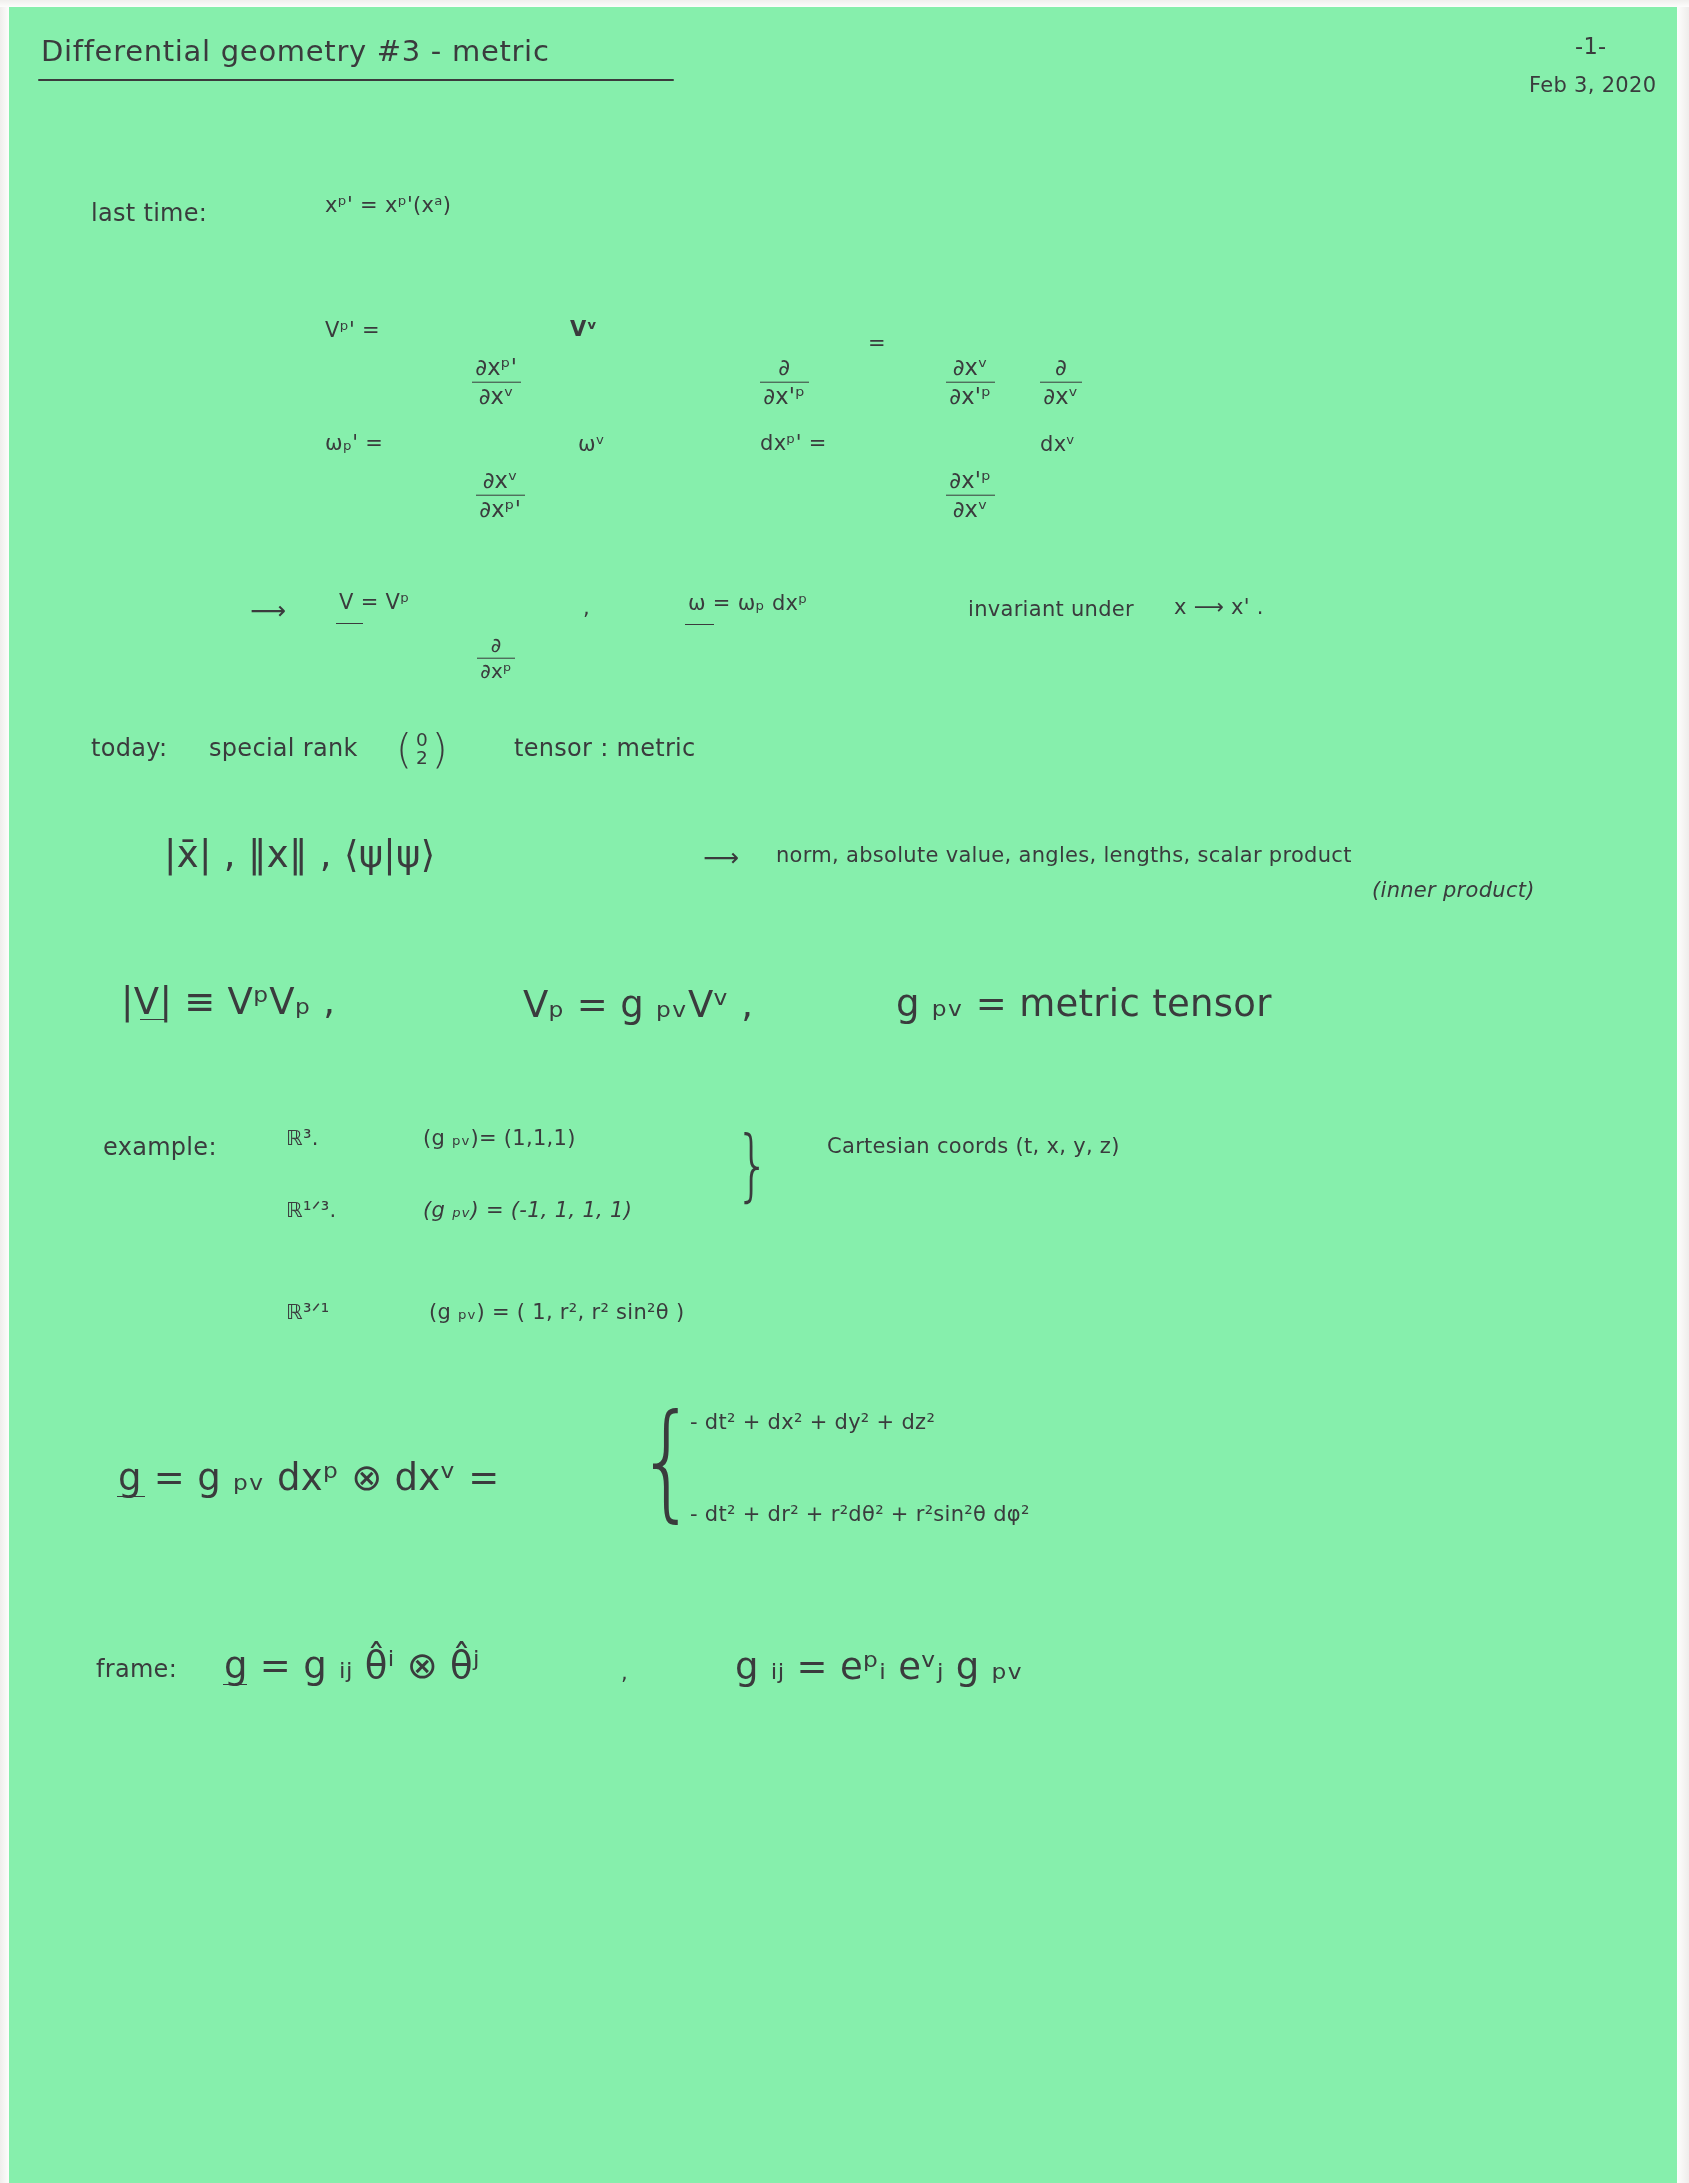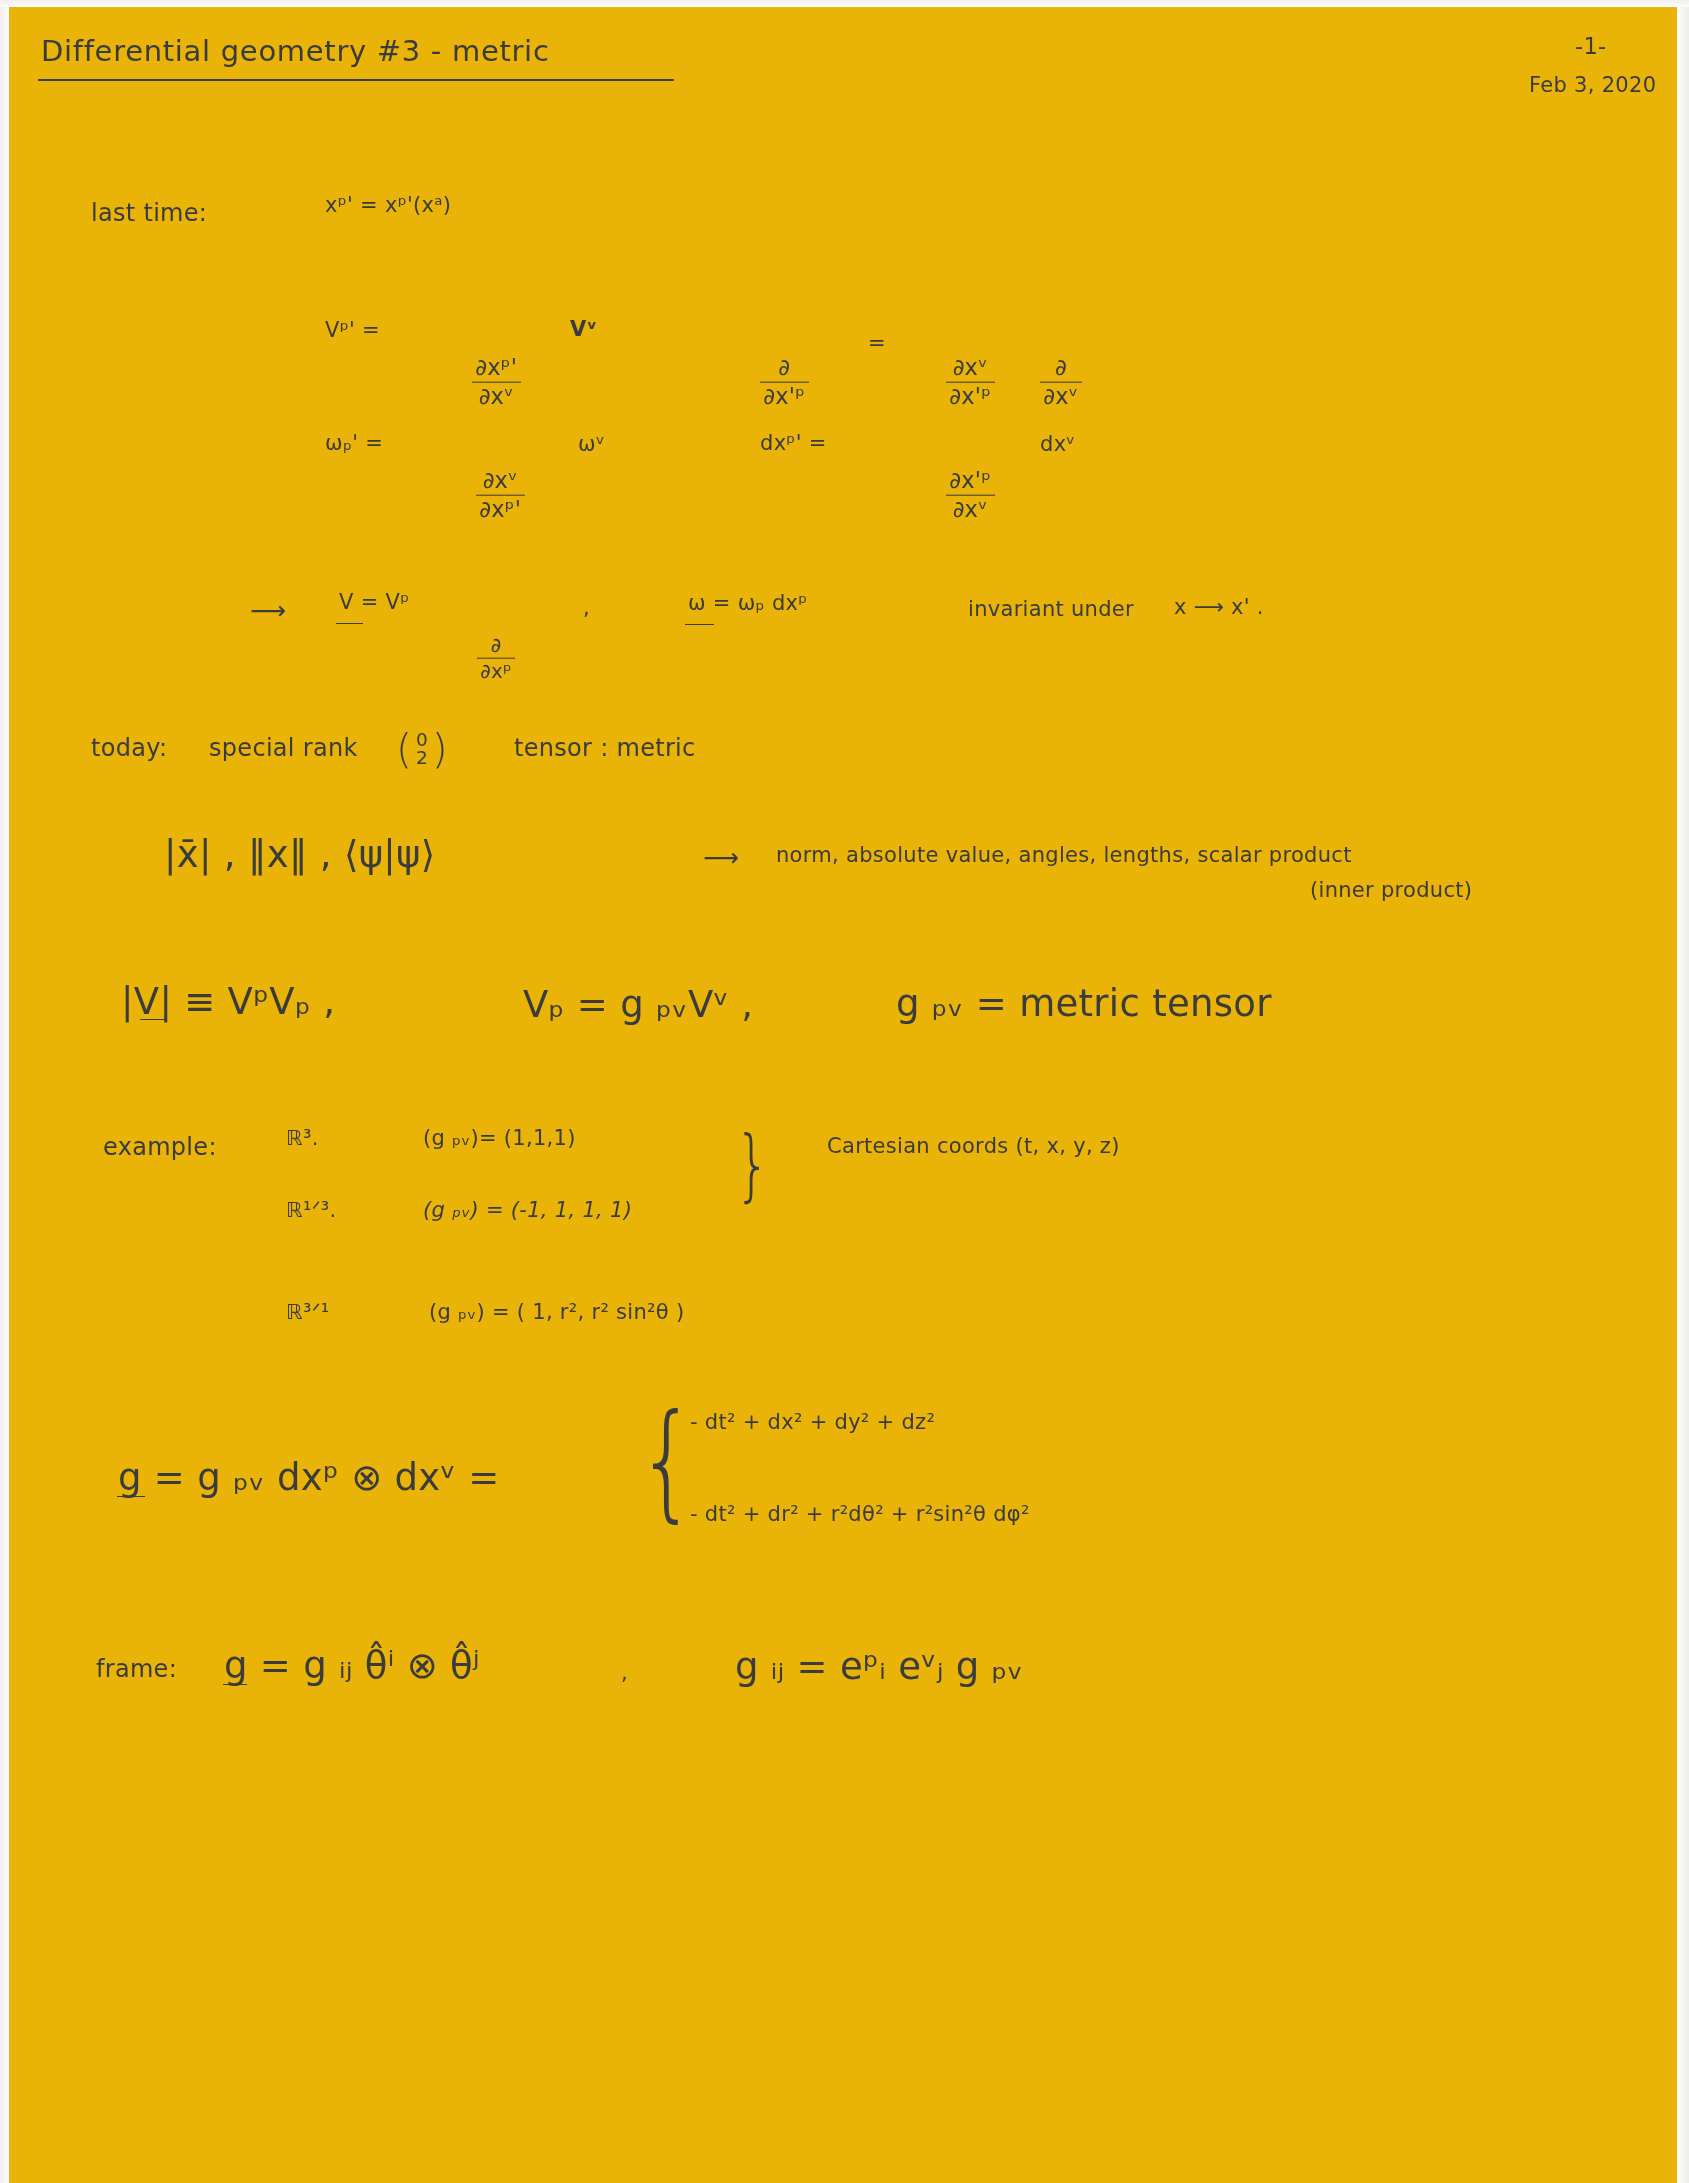--- a/index.html
+++ b/index.html
@@ -13,21 +13,21 @@
     position: relative;
     font-family: "DejaVu Sans", sans-serif;
     color: #2b2b2b;
     overflow: hidden;
   }
   .page {
     position: absolute;
     left: 0; top: 0;
     width: 1689px;
     height: 2183px;
-    background: #eab308;
+    background: #86efac;
   }
   
   .edge-left {
     position: absolute; left: 0; top: 0; width: 9.3px; height: 2183px;
     background: linear-gradient(90deg, #efeeec 0%, #fdfdfc 100%);
   }
   .edge-right {
     position: absolute; right: 0; top: 0; width: 12px; height: 2183px;
     background: linear-gradient(270deg, #eeedeb 0%, #fdfdfc 100%);
   }
@@ -238,21 +238,21 @@
       <span>0</span>
       <span>2</span>
     </span>
     <span class="paren-big">)</span>
   </div>
   <div class="hw lbl ink" style="left:476px; top:734px;">tensor  :   metric</div>
 
   <div class="hw big ink" style="left:164px; top:833px;">|x̄| ,      ‖x‖ ,      ⟨ψ|ψ⟩</div>
   <div class="hw arrow ink" style="left:703px; top:843px;">⟶</div>
   <div class="hw note ink" style="left:776px; top:843px;">norm, absolute value, angles, lengths, scalar product</div>
-  <div class="hw note ink" style="left:1310px; top:878px;">(inner product)</div>
+  <div class="hw note ink" style="left:1372px; top:878px;font-style:italic;">(inner product)</div>
 
   <div class="hw big ink" style="left:121px; top:980px;">|V| ≡   VᵖVₚ ,</div>
   <div class="underline-el" style="left:140px; top:1019px; width:25px;"></div>
   <div class="hw big ink" style="left:523px; top:983px;">Vₚ  =  g ₚᵥVᵛ ,</div>
   <div class="hw big ink" style="left:896px; top:982px;">g ₚᵥ  = metric tensor</div>
 
   <div class="hw lbl ink" style="left:65px; top:1133px;">example:</div>
 
   <div class="hw eq ink" style="left:286px; top:1126px;">ℝ³.</div>
   <div class="hw eq ink" style="left:423px; top:1126px;">(g ₚᵥ)=  (1,1,1)</div>

